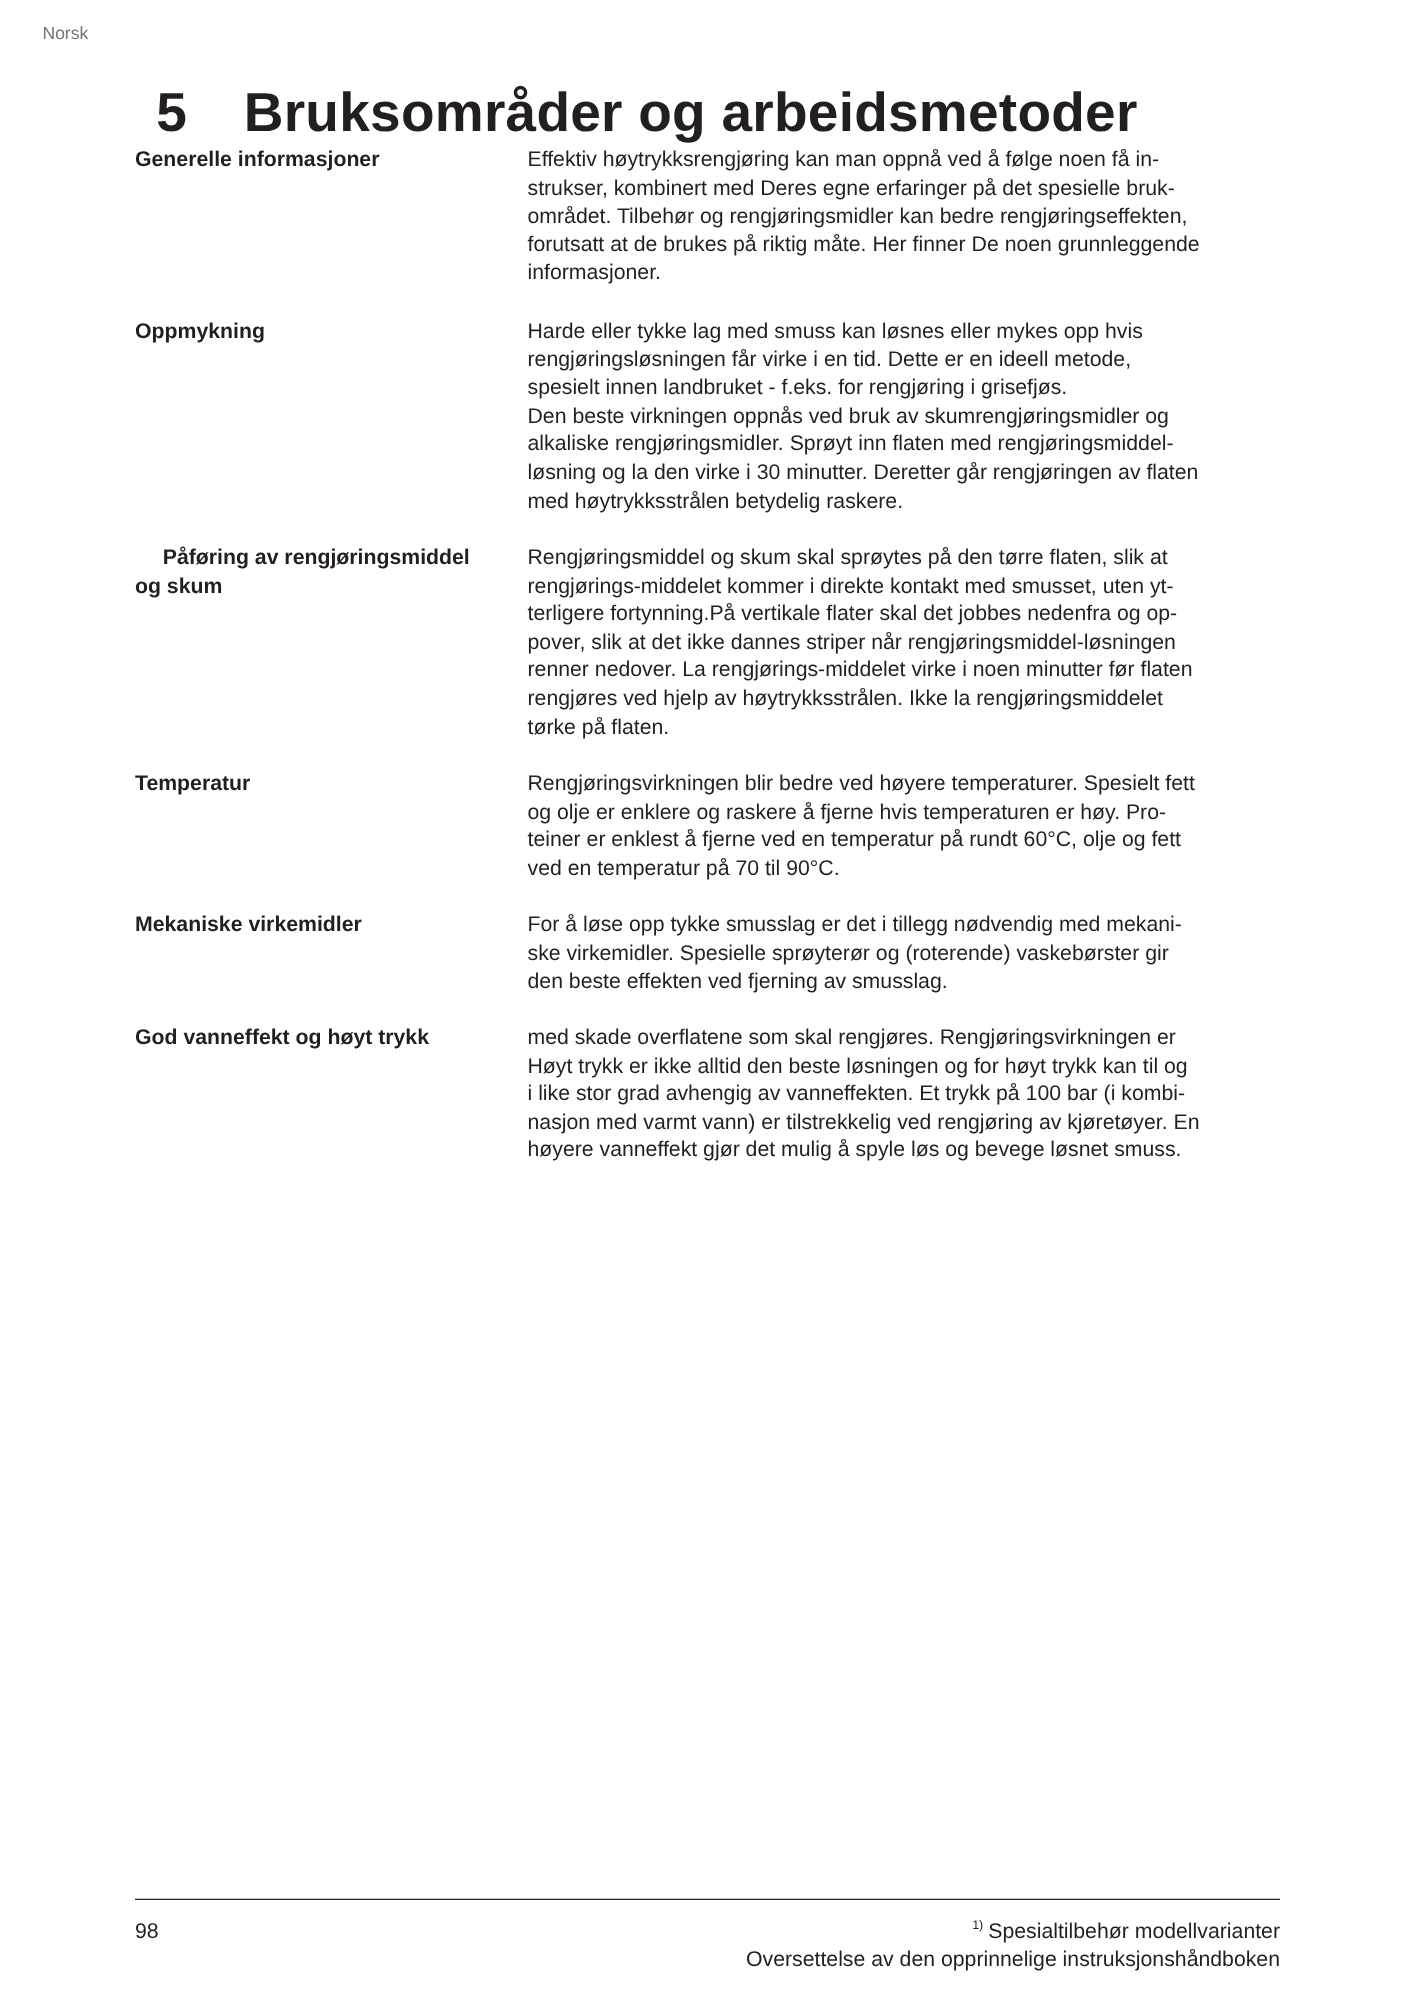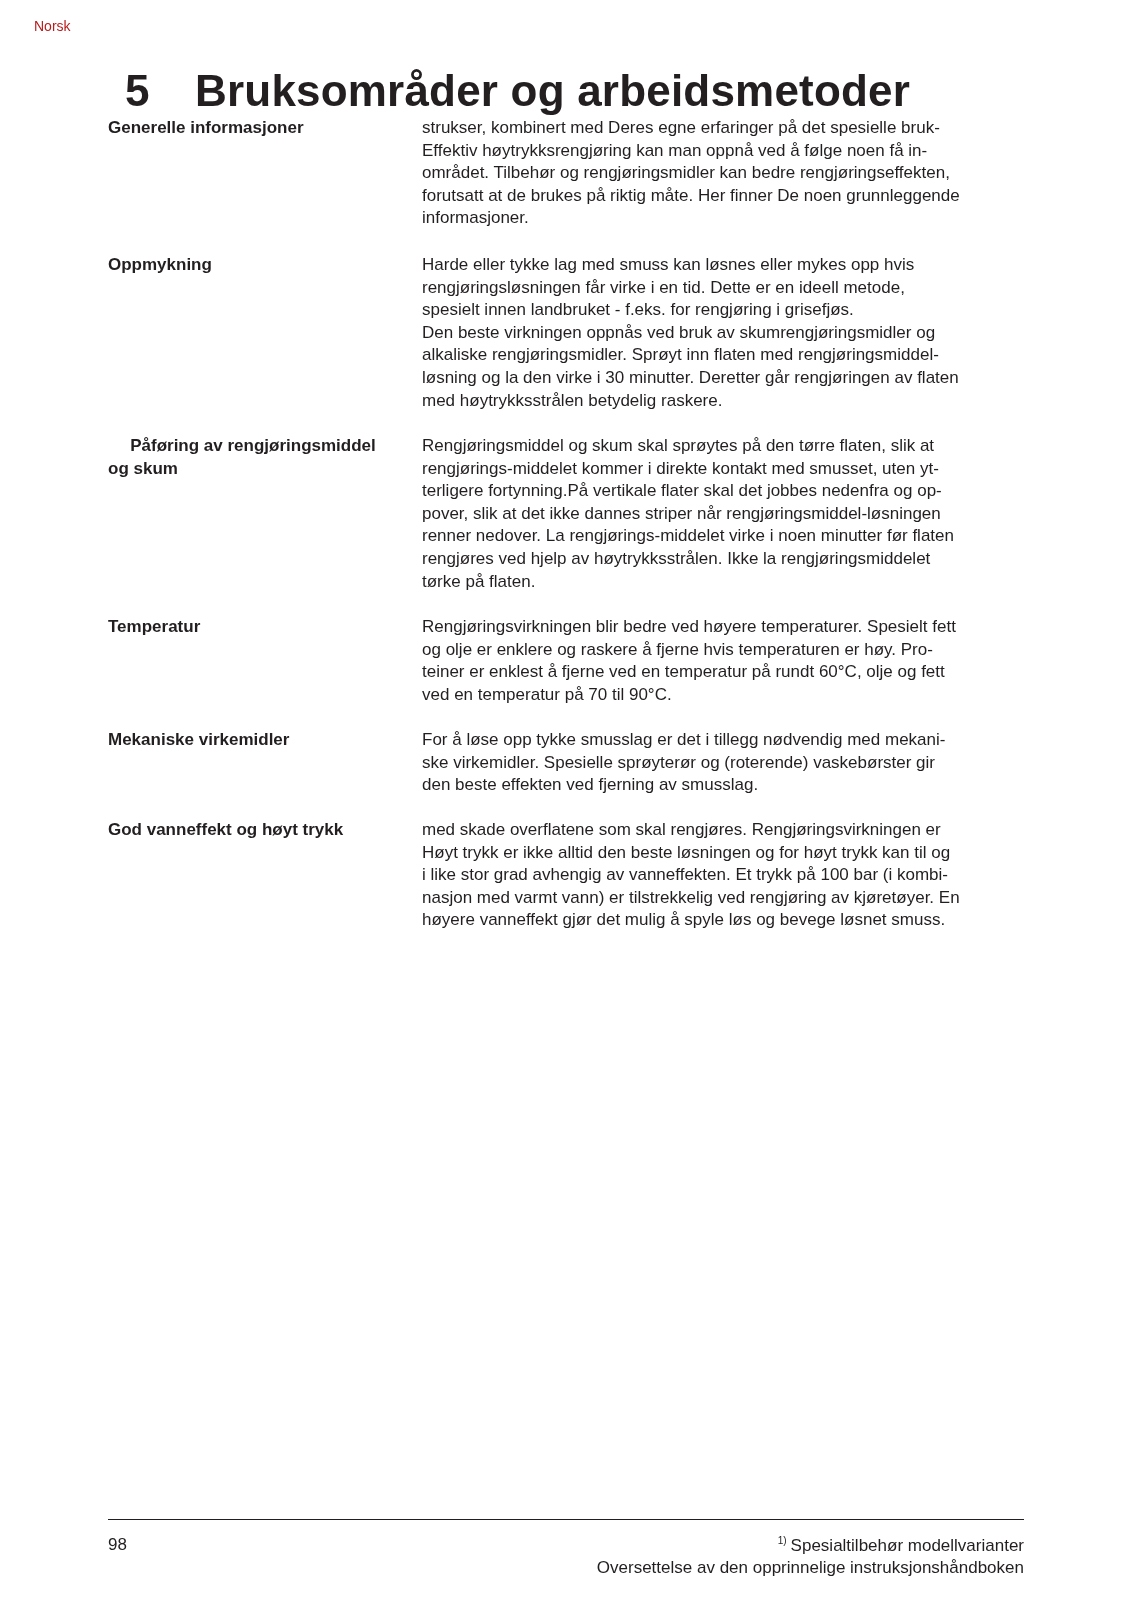--- a/index.html
+++ b/index.html
@@ -13,21 +13,21 @@
       position: relative;
       overflow: hidden;
       font-family: "Liberation Sans", sans-serif;
       color: #231f20;
     }
     .lang-label {
       position: absolute;
       left: 34px;
       top: 18px;
       font-size: 14px;
-      color: #b91c1c;
+      color: #737373;
     }
     .chapter-title {
       position: absolute;
       left: 108px;
       top: 46px;
       margin: 17px;
       font-size: 44px;
       font-weight: bold;
       letter-spacing: 0.2px;
       line-height: 56px;
@@ -106,22 +106,22 @@
 
 <h1 class="chapter-title">
   <span class="chapter-num">5</span><span>Bruksområder og arbeidsmetoder</span>
 </h1>
 
 <div class="section" style="top:117px;">
   <div class="section-label">
     <span>Generelle informasjoner</span>
   </div>
   <div class="section-body">
+    <span class="line">Effektiv høytrykksrengjøring kan man oppnå ved å følge noen få in-</span>
     <span class="line">strukser, kombinert med Deres egne erfaringer på det spesielle bruk-</span>
-    <span class="line">Effektiv høytrykksrengjøring kan man oppnå ved å følge noen få in-</span>
     <span class="line">området. Tilbehør og rengjøringsmidler kan bedre rengjøringseffekten,</span>
     <span class="line">forutsatt at de brukes på riktig måte. Her finner De noen grunnleggende</span>
     <span class="line">informasjoner.</span>
   </div>
 </div>
 
 <div class="section" style="top:254px;">
   <div class="section-label">
     <span>Oppmykning</span>
   </div>

